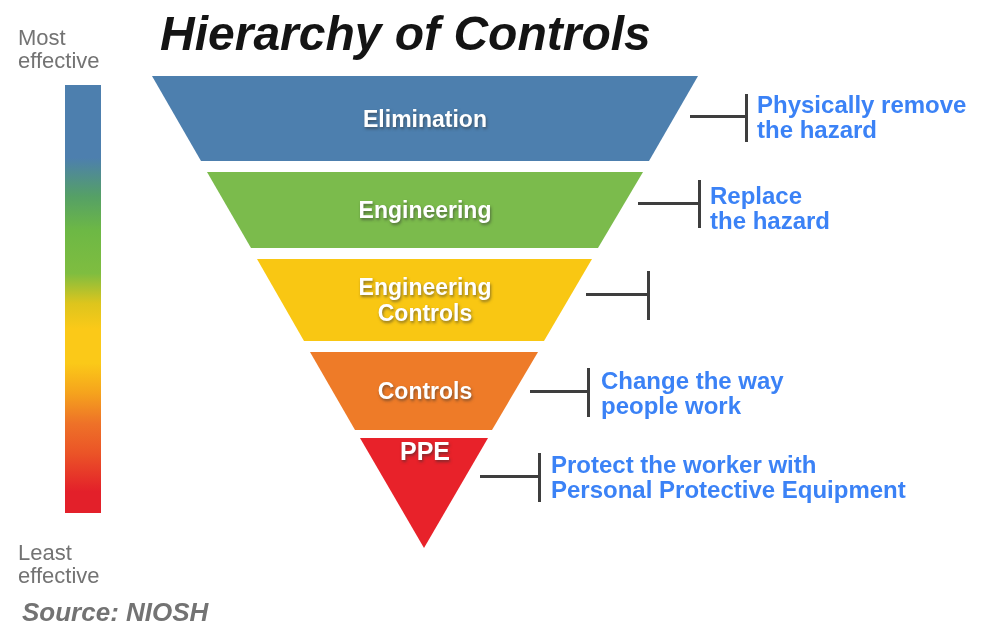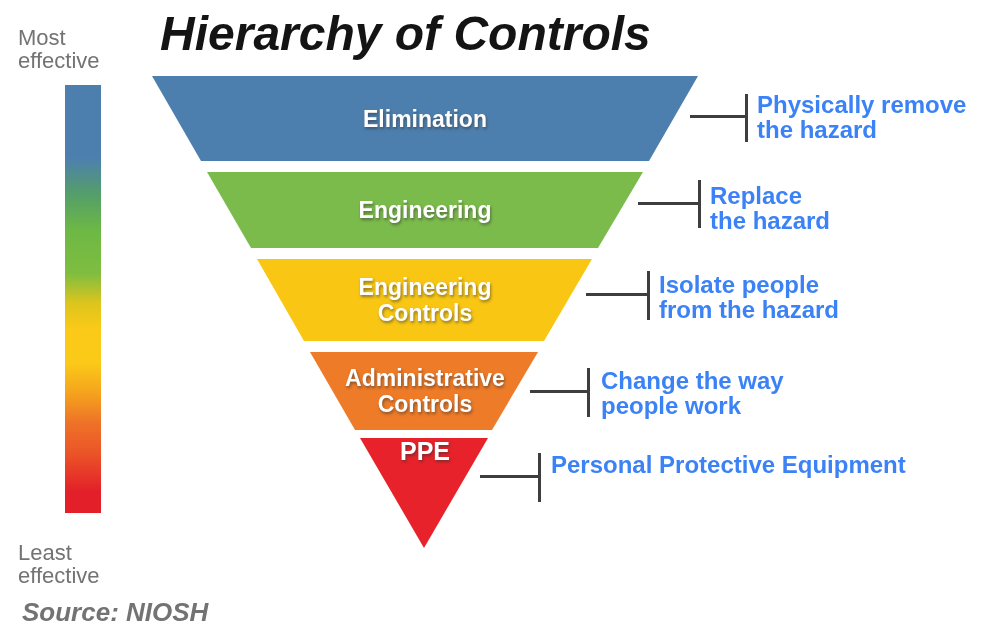--- a/index.html
+++ b/index.html
@@ -92,21 +92,20 @@
 
   <div class="band" id="band-engineering" style="background-color: rgb(249, 199, 19);">
     <div class="band-label">
       <div>Engineering</div>
       <div>Controls</div>
     </div>
   </div>
 
   <div class="band" id="band-administrative" style="background-color: rgb(238, 123, 40);">
     <div class="band-label">
-      <div>Administrative</div>
       <div>Controls</div>
     </div>
   </div>
 
   <div class="band" id="band-ppe" style="background-color: rgb(232, 34, 42);">
     <div class="band-label">PPE</div>
   </div>
 
   <div class="hline" style="left:690px; top:115px; width:58px;"></div>
   <div class="vtick" style="left:745px; top:94px; height:48px;"></div>
@@ -117,33 +116,30 @@
 
   <div class="hline" style="left:638px; top:202px; width:63px;"></div>
   <div class="vtick" style="left:698px; top:180px; height:48px;"></div>
   <div class="ann-text" style="left:710px; top:183px;">
     <div>Replace</div>
     <div>the hazard</div>
   </div>
 
   <div class="hline" style="left:586px; top:293px; width:64px;"></div>
   <div class="vtick" style="left:647px; top:271px; height:49px;"></div>
-  <div class="ann-text" style="left:659px; top:272px;">
-    <div>Isolate people</div>
-    <div>from the hazard</div>
-  </div>
 
   <div class="hline" style="left:530px; top:390px; width:60px;"></div>
   <div class="vtick" style="left:587px; top:368px; height:49px;"></div>
   <div class="ann-text" style="left:601px; top:368px;">
     <div>Change the way</div>
     <div>people work</div>
   </div>
 
   <div class="hline" style="left:480px; top:475px; width:61px;"></div>
   <div class="vtick" style="left:538px; top:453px; height:49px;"></div>
   <div class="ann-text" style="left:551px; top:452px;">
+    <div>Protect the worker with</div>
     <div>Personal Protective Equipment</div>
   </div>
 
   <div class="source">Source: NIOSH</div>
 
 </div>
 
 </body></html>

